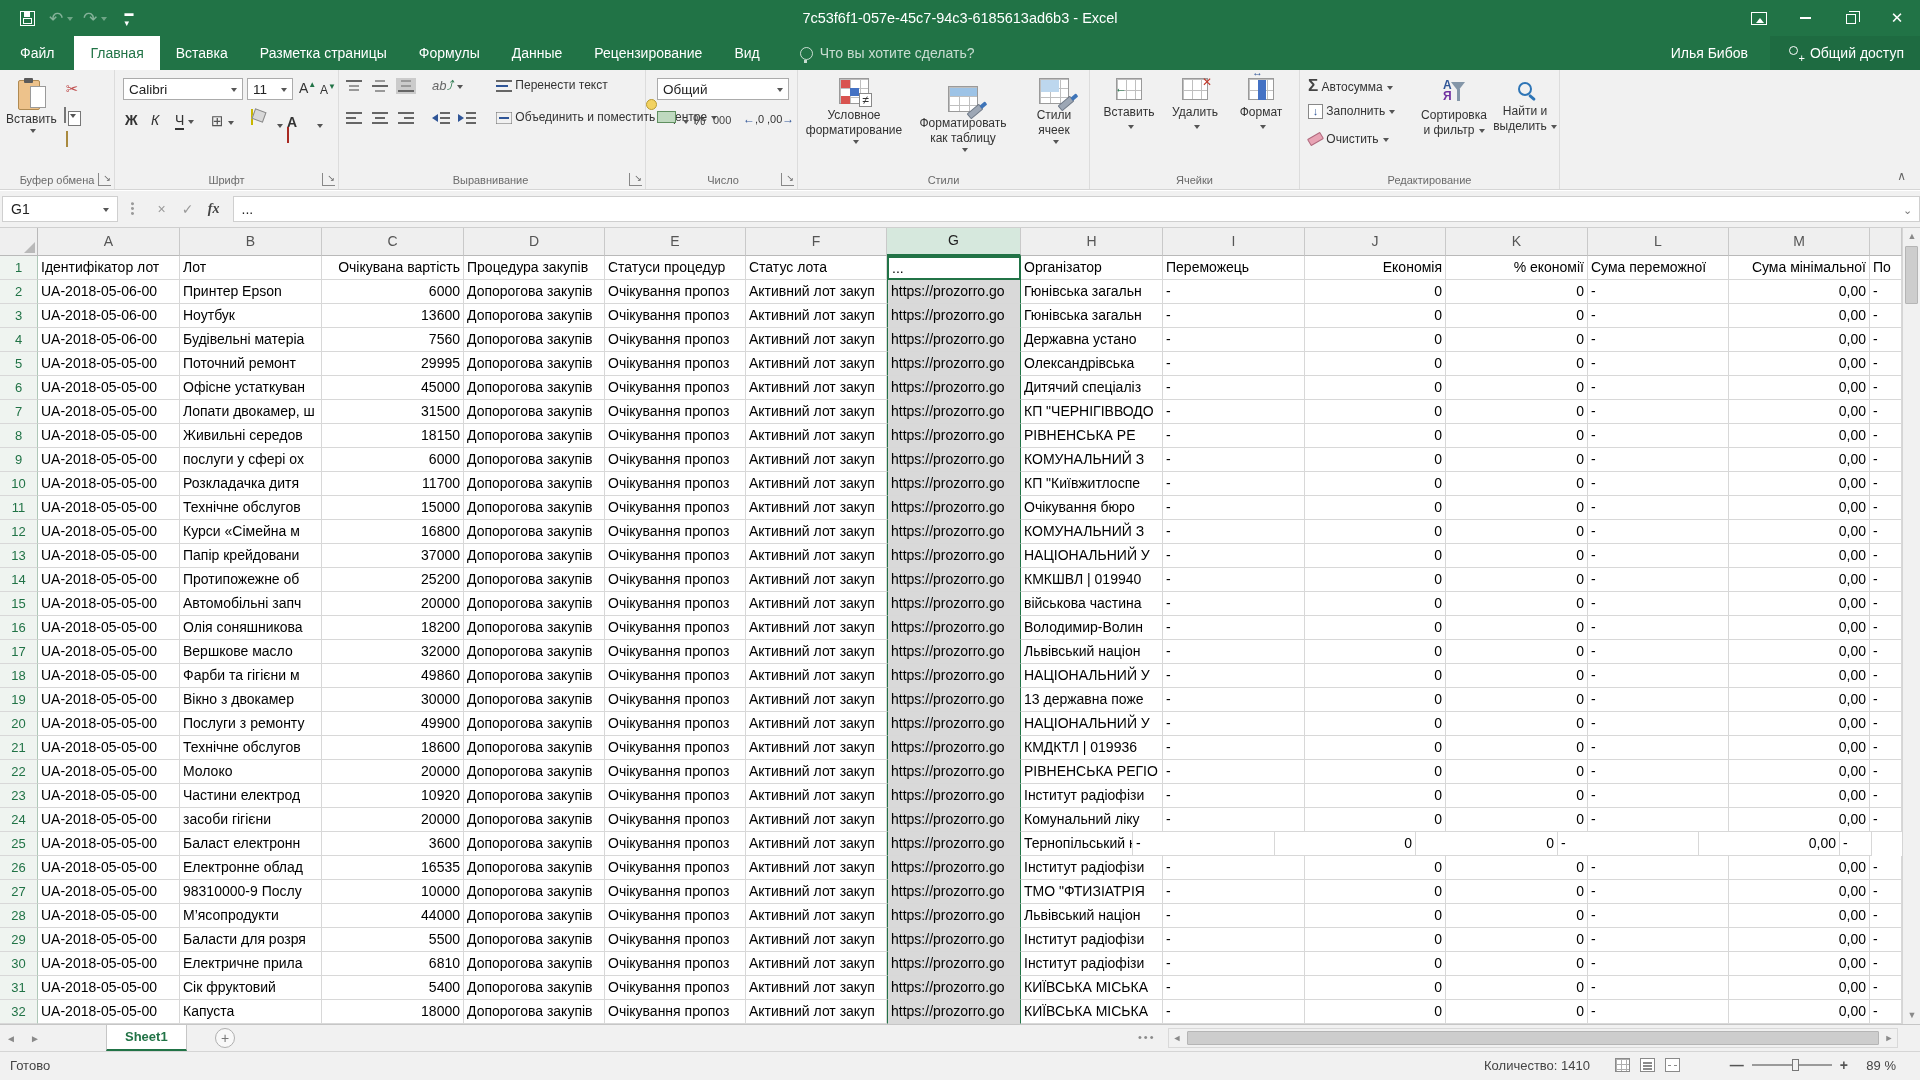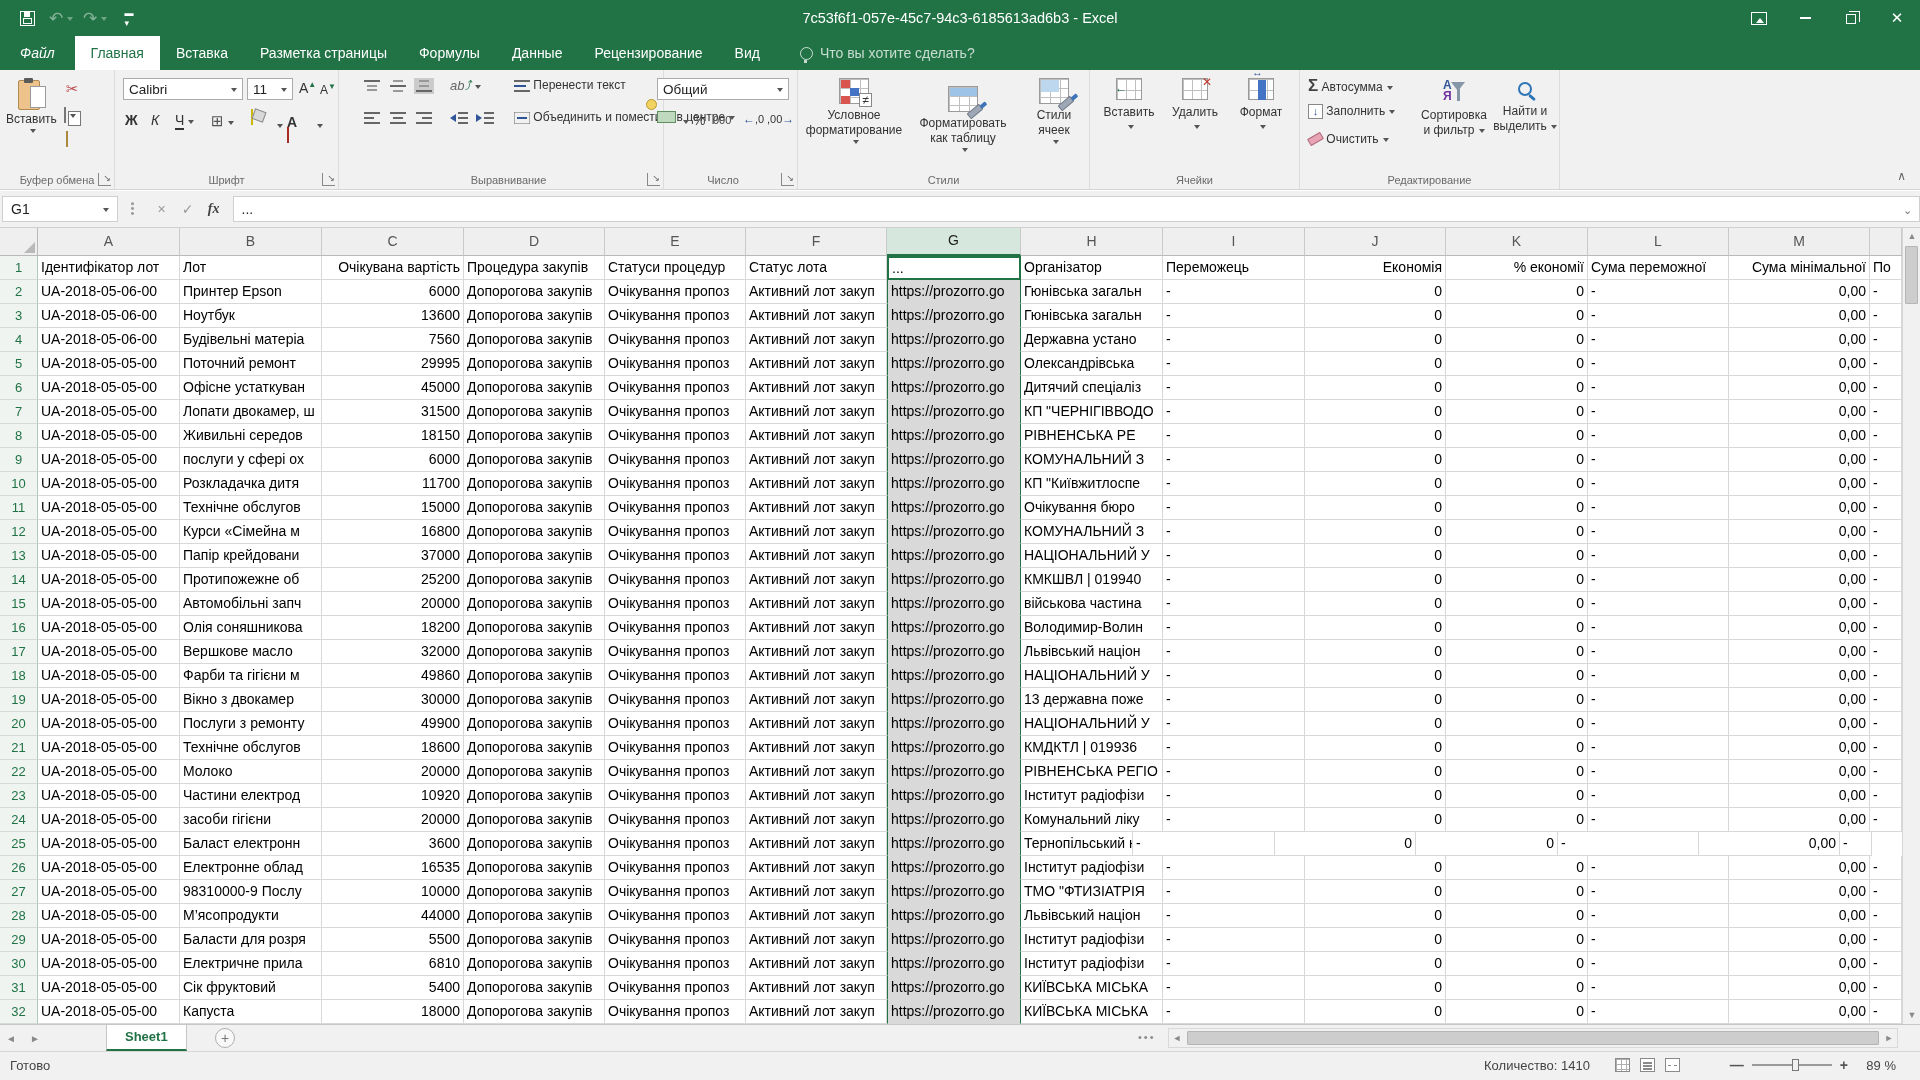--- a/index.html
+++ b/index.html
@@ -21,21 +21,21 @@
   .winbtn { width:46px; height:36px; display:flex; align-items:center; justify-content:center; color:#fff; font-size:15px; }
   .ico-ribbonopts { width:16px; height:13px; border:1px solid #fff; position:relative; }
   .ico-ribbonopts:before { content:""; position:absolute; left:4px; top:3px; border:4px solid transparent; border-bottom:5px solid #fff; transform:translateY(-2px); }
   .ico-min { width:11px; height:1.6px; background:#fff; }
   .ico-restore { width:10px; height:10px; border:1.2px solid #fff; position:relative; margin-top:2px; }
   .ico-restore:before { content:""; position:absolute; top:-4px; left:2px; width:10px; height:10px; border:1.2px solid #fff; border-left:none; border-bottom:none; }
 
   
   #tabrow { position:absolute; top:36px; left:0; width:1920px; height:34px; background:#217346; display:flex; align-items:flex-end; }
   .rtab { height:34px; line-height:34px; padding:0 16px; color:#fff; font-size:14px; white-space:nowrap; }
-  .rtab.file { padding:0 20px;font-style:italic; }
+  .rtab.file { padding:0 20px; }
   .rtab.active { background:#fff; color:#217346; }
   .tellme { display:flex; align-items:center; color:rgba(255,255,255,.75); font-size:14px; margin-left:24px; height:34px; }
   .bulb { width:13px; height:13px; border:1.5px solid rgba(255,255,255,.75); border-radius:50%; position:relative; margin-right:7px; }
   .bulb:after { content:""; position:absolute; left:3.5px; bottom:-4px; width:3px; height:3px; background:rgba(255,255,255,.75); }
   .account { position:absolute; right:0; top:36px; height:34px; display:flex; align-items:center; color:#fff; font-size:14px; }
   .share { display:flex; align-items:center; background:#1E6B41; height:34px; padding:0 16px; margin-left:18px; }
   .person-add { width:16px; height:14px; position:relative; margin-right:8px; }
   .person-add:before { content:""; position:absolute; top:0; left:3px; width:7px; height:7px; border:1.5px solid #fff; border-radius:50%; }
   .person-add:after { content:"+"; position:absolute; right:-3px; bottom:-4px; color:#fff; font-size:11px; }
   .user-name { margin-right:4px; }
@@ -209,20 +209,27 @@
     <div class="rtab">Разметка страницы</div>
     <div class="rtab">Формулы</div>
     <div class="rtab">Данные</div>
     <div class="rtab">Рецензирование</div>
     <div class="rtab">Вид</div>
     <div class="tellme">
         <span class="bulb"></span>
         <span>Что вы хотите сделать?</span>
       </div>
   </div>
+  <div class="account">
+    <span class="user-name">Илья Бибов</span>
+    <div class="share">
+        <span class="person-add"></span>
+        <span>Общий доступ</span>
+      </div>
+  </div>
 
   <div id="ribbon">
 
     <div class="rgroup" style="left:0;width:115px">
       <div class="bigbtn abs" style="left:6px;top:8px">
         <span class="clip-icon">
             <i class="clip-board"></i>
             <i class="clip-page"></i>
           </span>
         <span>Вставить</span>
@@ -251,21 +258,21 @@
       <div class="abs" style="left:60px;top:42px;font-size:14px"><span class="ub">Ч</span><i class="dd"></i></div>
       <div class="abs" style="left:96px;top:42px"><span class="borders-glyph">⊞</span><i class="dd"></i></div>
       <div class="abs" style="left:136px;top:40px"><span class="fill-icon"></span><span class="bar-yellow"></span></div>
       <div class="abs" style="left:164px;top:46px;margin-left:8px"><div class="fontcolor-a">А</div><span class="bar-red"></span></div>
       <i class="dd abs" style="left:158px;top:52px"></i>
         <i class="dd abs" style="left:198px;top:52px"></i>
       <div class="glabel">Шрифт</div>
       <div class="launcher">↘</div>
     </div>
 
-    <div class="rgroup" style="left:354px;width:310px">
+    <div class="rgroup" style="left:336px;width:310px">
       <span class="al abs" style="left:10px;top:10px">
           <svg width="16" height="12">
             <rect x="0" y="0" width="16" height="2" fill="#666"></rect>
             <rect x="3" y="5" width="10" height="2" fill="#999"></rect>
             <rect x="3" y="9" width="10" height="2" fill="#999"></rect>
           </svg>
         </span>
       <span class="al abs" style="left:36px;top:10px">
           <svg width="16" height="12">
             <rect x="0" y="5" width="16" height="2" fill="#666"></rect>

